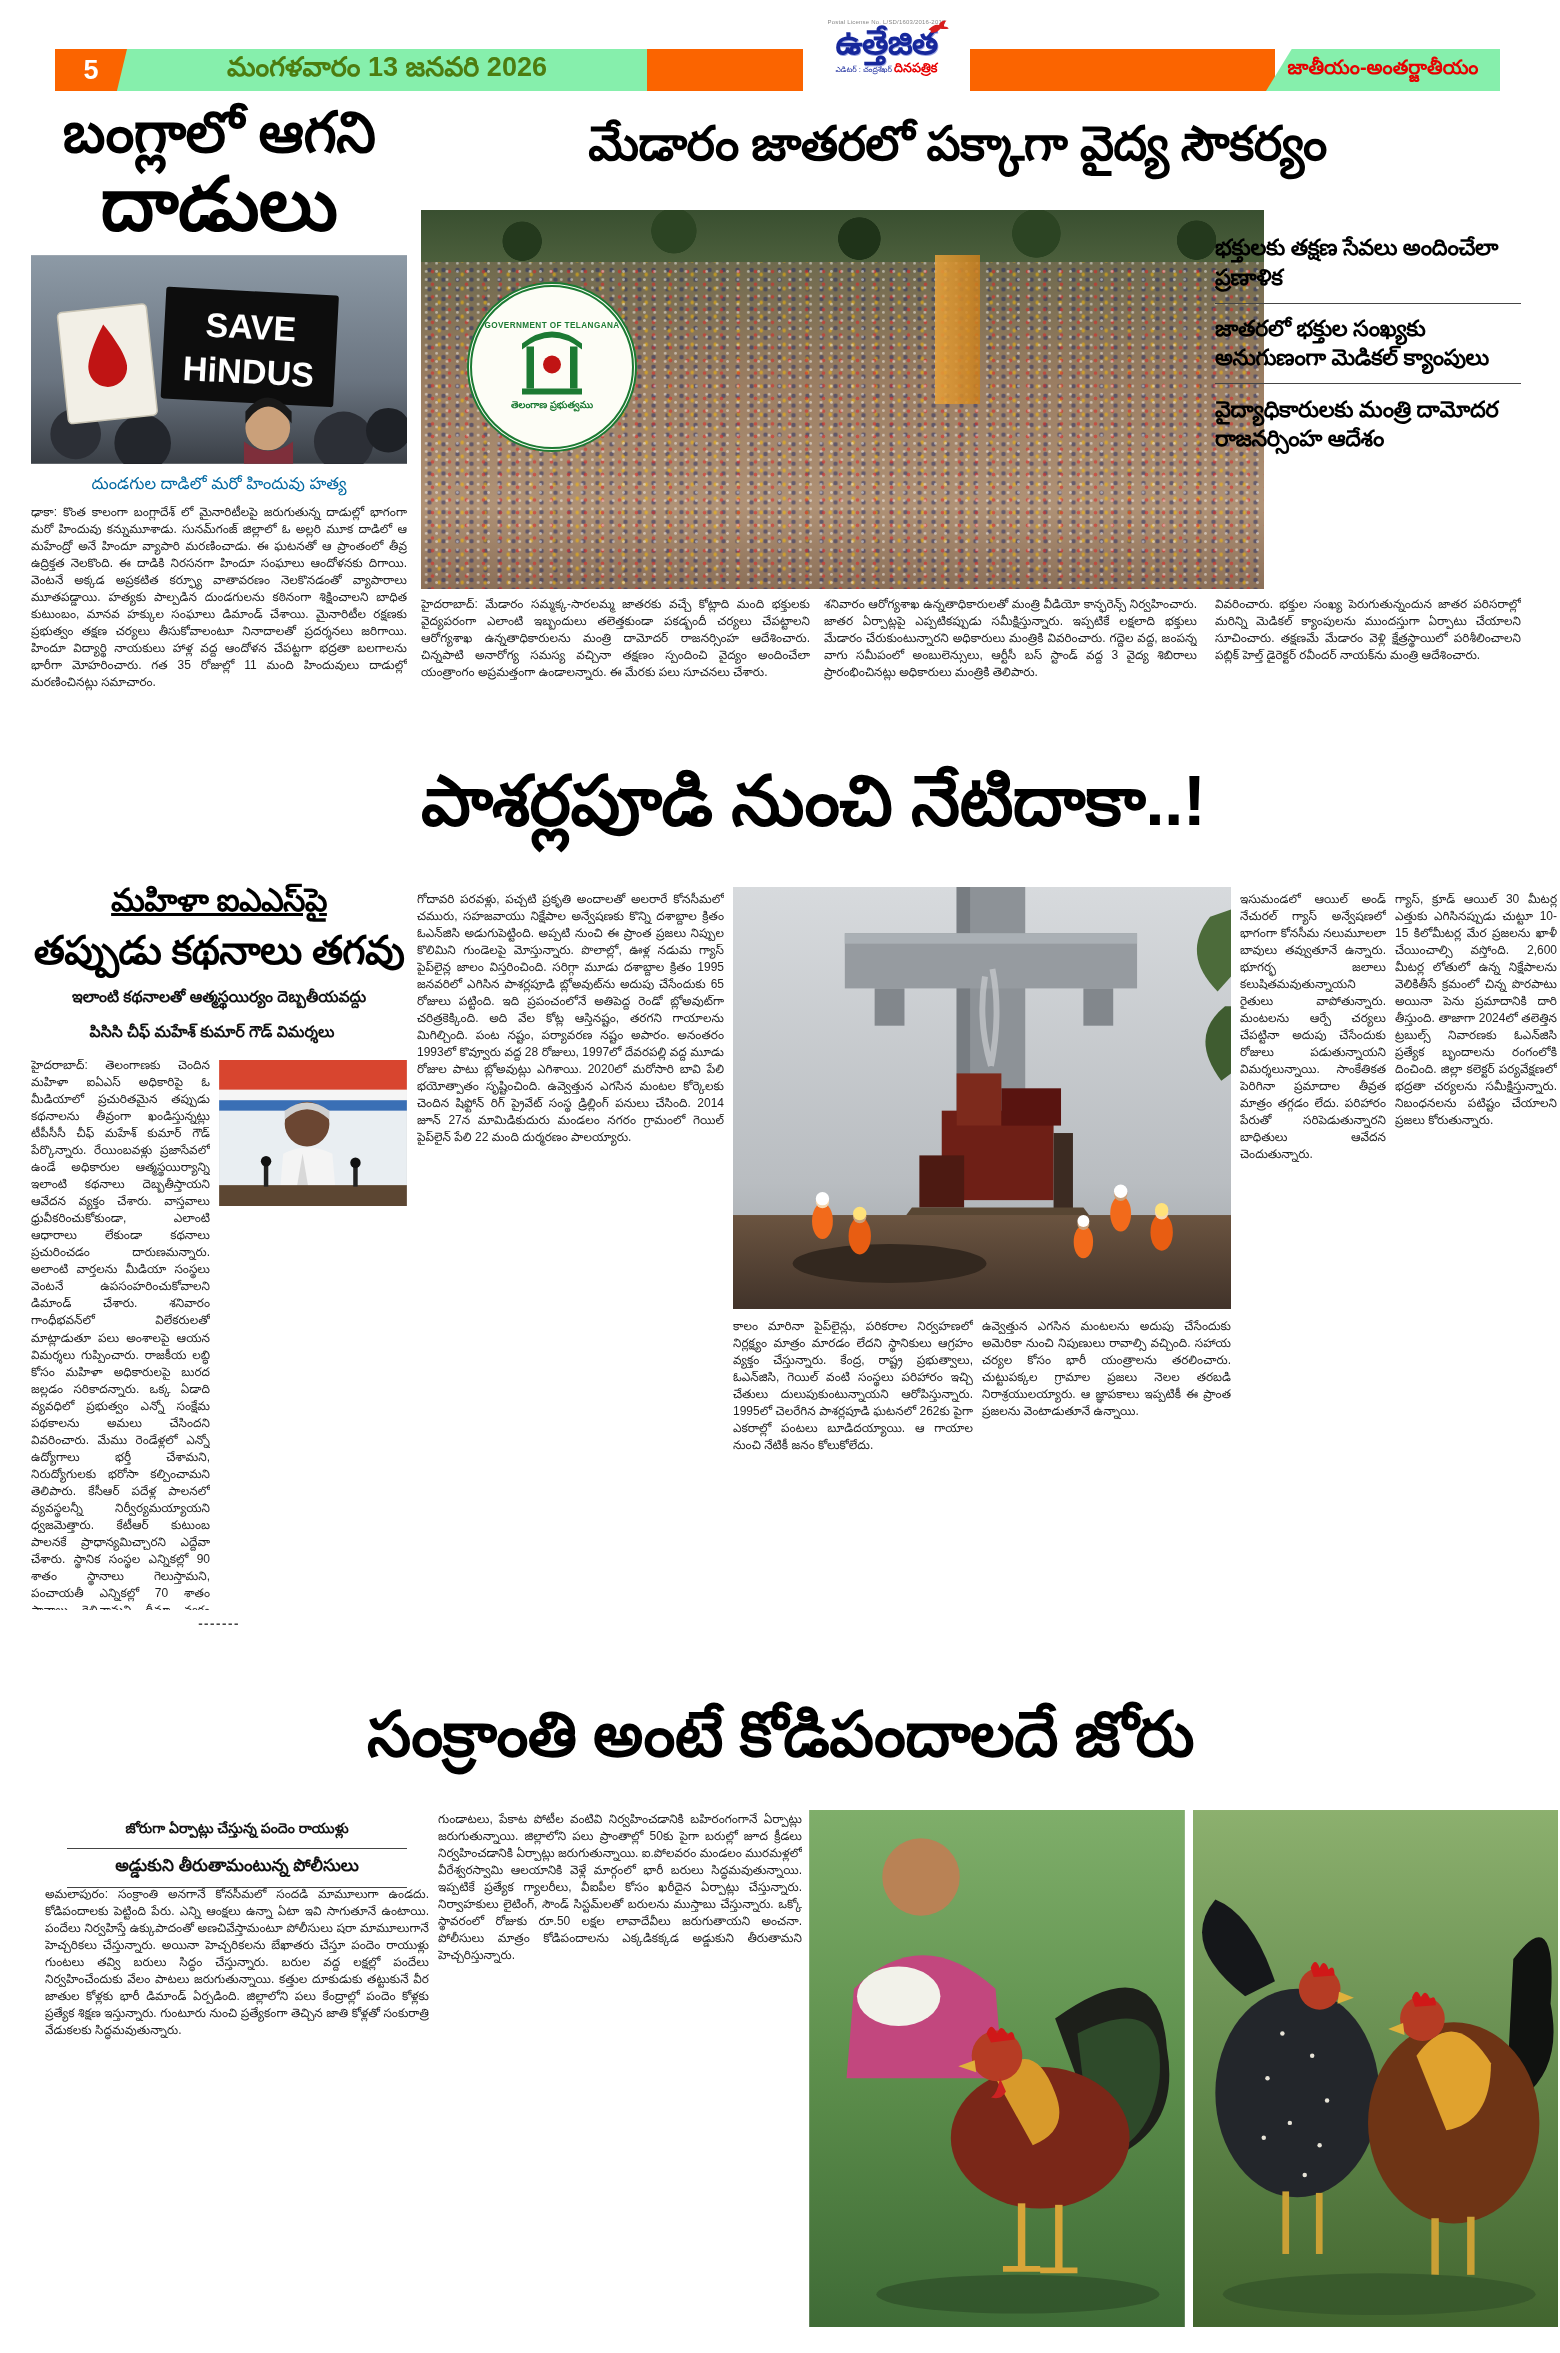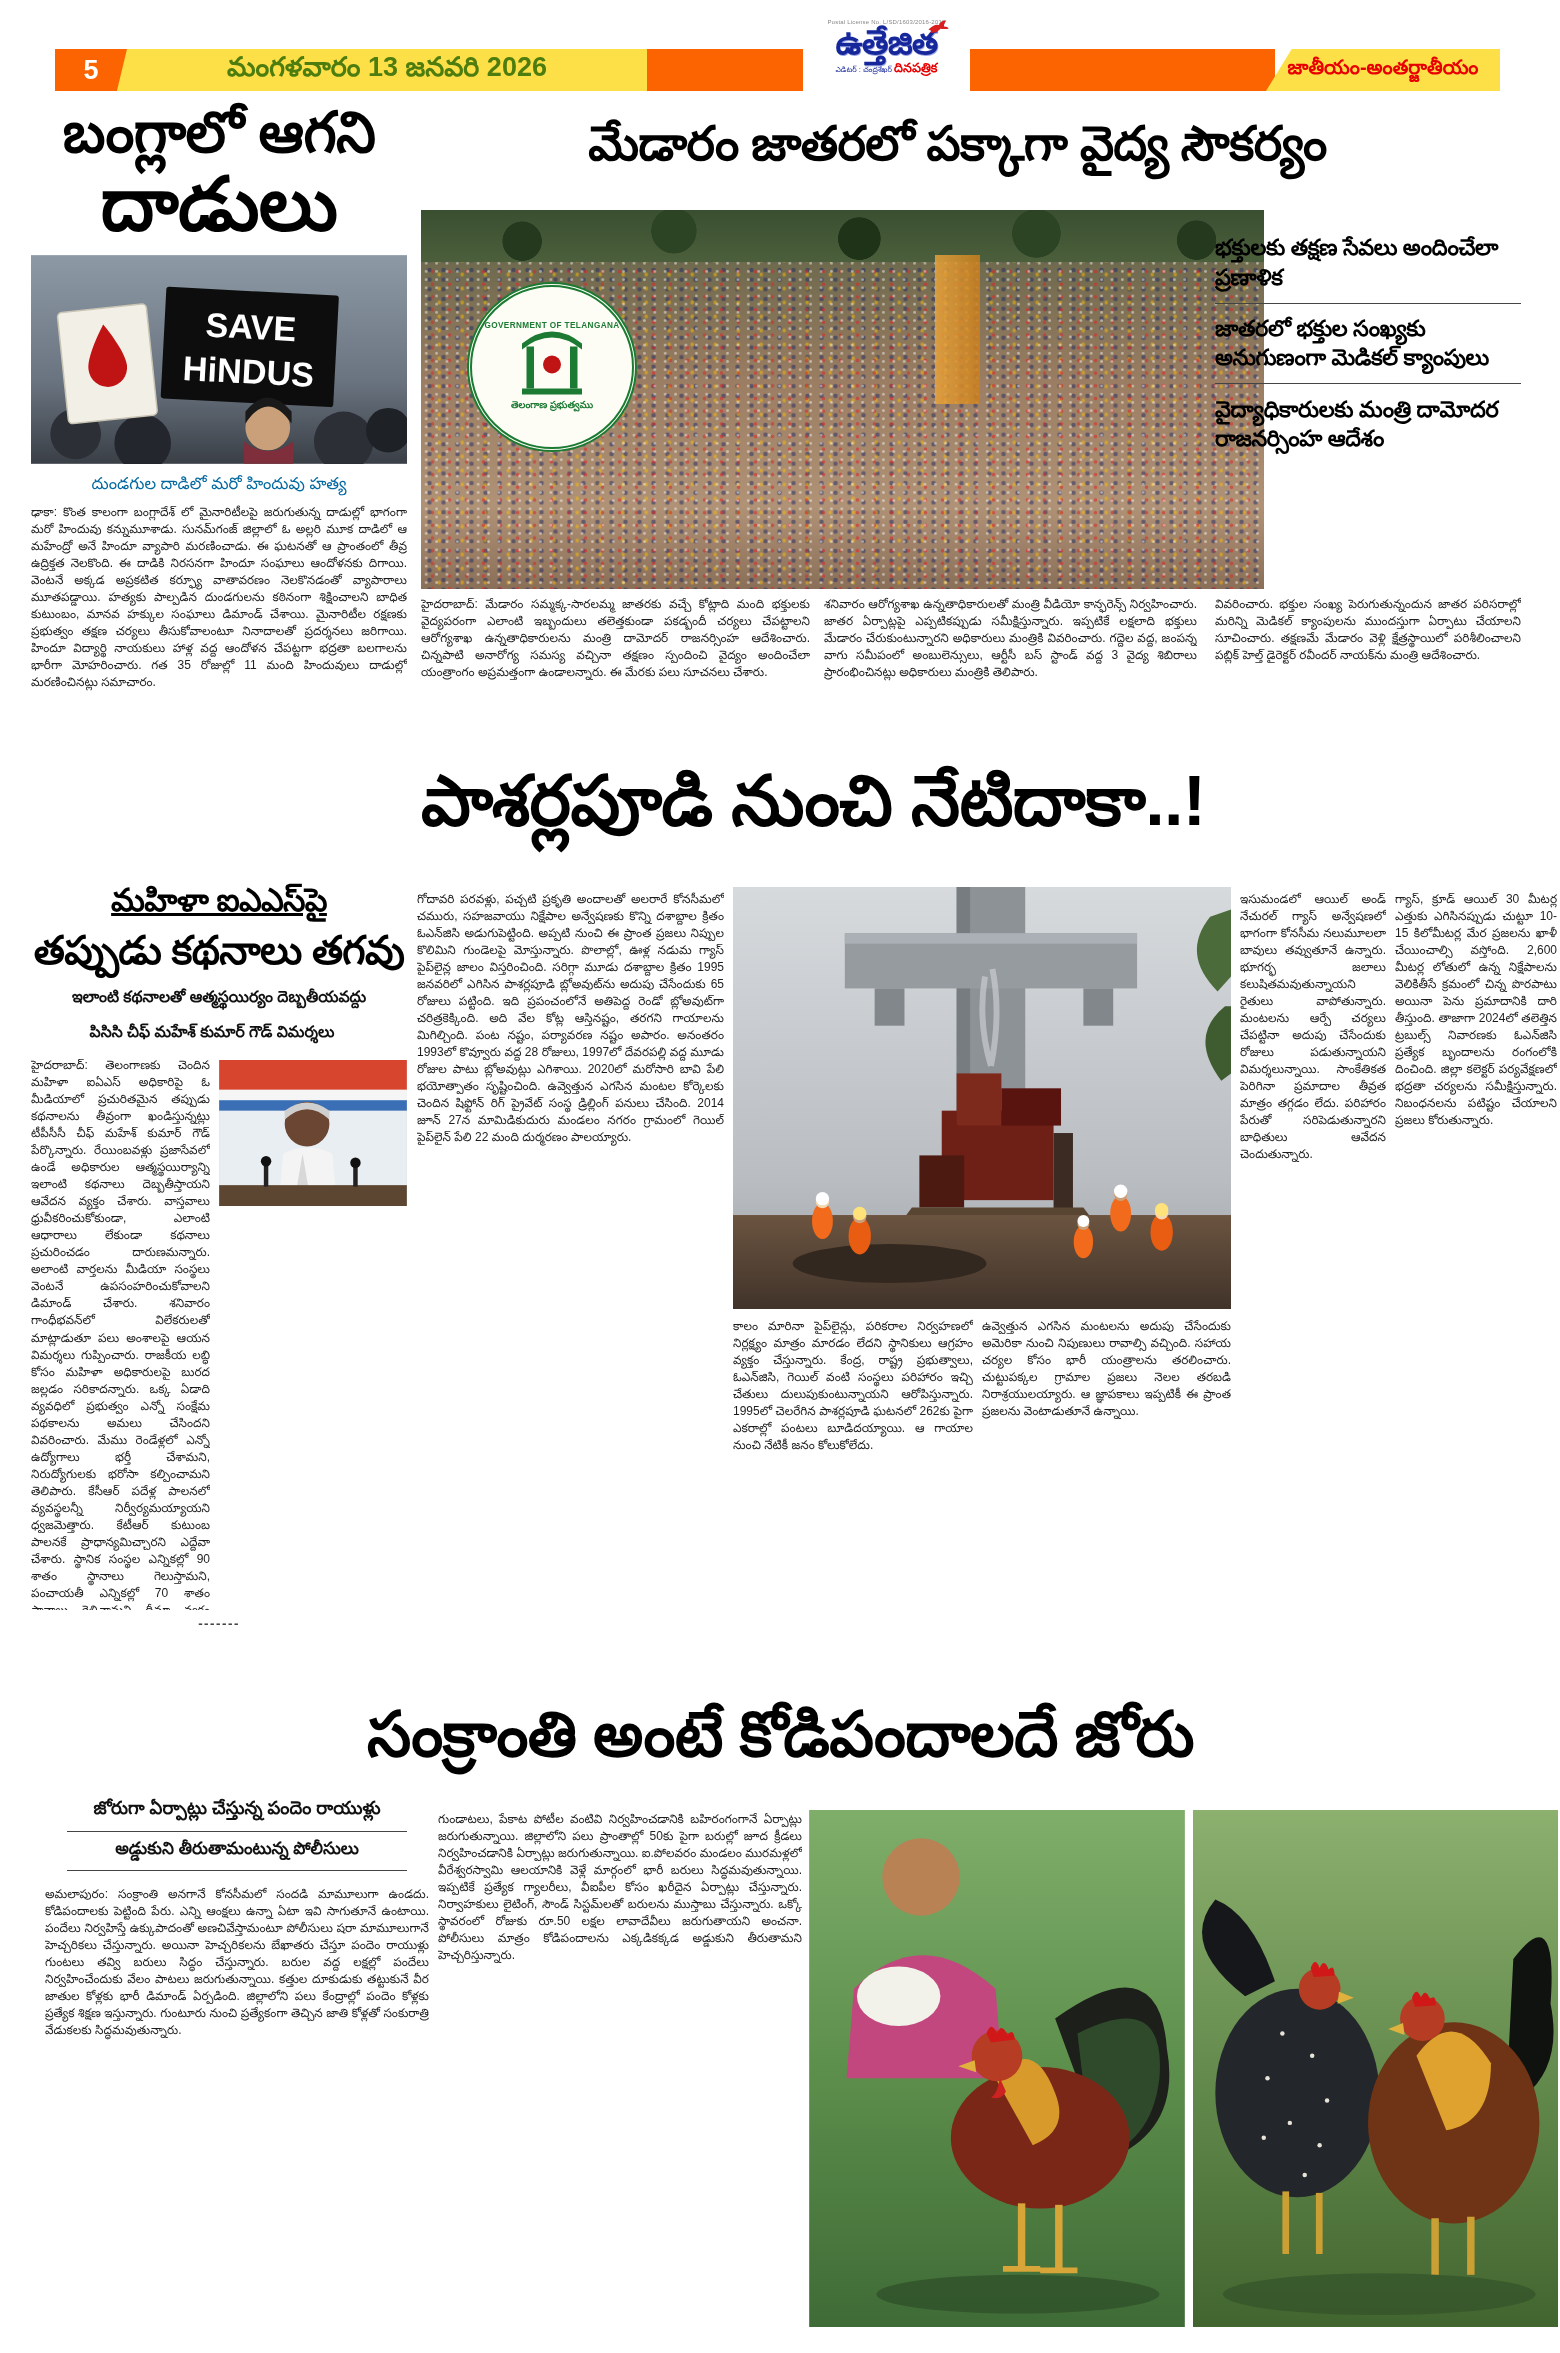--- a/index.html
+++ b/index.html
@@ -1,20 +1,20 @@
 <!DOCTYPE html>
 <html style="font-size:12px"><head>
 <meta charset="utf-8">
 <style>
   html,body{margin:0;padding:0;background:#ffffff;}
   .page{position:relative;width:1561px;height:2354px;background:#ffffff;overflow:hidden;
         font-family:"Liberation Sans","DejaVu Sans",sans-serif;color:#222;}
   .abs{position:absolute;}
   
-  .bar-yellow{background:#fde047;}
+  .bar-yellow{background:#86efac;}
   .bar-orange{background:#fb6400;}
   .num-box{background:#fb6400;color:#ffffff;font-weight:bold;font-size:27px;
            display:flex;align-items:center;justify-content:center;
            clip-path:polygon(0 0,100% 0,86% 100%,0 100%);}
   .date-bar{display:flex;align-items:center;justify-content:center;
             font-weight:bold;font-size:27px;color:#4d7c0f;}
   .section-bar{display:flex;align-items:center;justify-content:center;
                font-weight:bold;font-size:20px;color:#e80000;
                clip-path:polygon(11% 0,100% 0,100% 100%,0 100%);}
   .masthead{background:#ffffff;text-align:center;z-index:5;}
@@ -258,21 +258,21 @@
   </div>
 
   <div class="abs body-txt" style="left:733px;top:1318px;width:240px;height:332px;">కాలం మారినా పైప్‌లైన్లు, పరికరాల నిర్వహణలో నిర్లక్ష్యం మాత్రం మారడం లేదని స్థానికులు ఆగ్రహం వ్యక్తం చేస్తున్నారు. కేంద్ర, రాష్ట్ర ప్రభుత్వాలు, ఓఎన్‌జిసి, గెయిల్ వంటి సంస్థలు పరిహారం ఇచ్చి చేతులు దులుపుకుంటున్నాయని ఆరోపిస్తున్నారు. 1995లో చెలరేగిన పాశర్లపూడి ఘటనలో 262కు పైగా ఎకరాల్లో పంటలు బూడిదయ్యాయి. ఆ గాయాల నుంచి నేటికీ జనం కోలుకోలేదు.</div>
   <div class="abs body-txt" style="left:982px;top:1318px;width:249px;height:332px;">ఉవ్వెత్తున ఎగసిన మంటలను అదుపు చేసేందుకు అమెరికా నుంచి నిపుణులు రావాల్సి వచ్చింది. సహాయ చర్యల కోసం భారీ యంత్రాలను తరలించారు. చుట్టుపక్కల గ్రామాల ప్రజలు నెలల తరబడి నిరాశ్రయులయ్యారు. ఆ జ్ఞాపకాలు ఇప్పటికీ ఈ ప్రాంత ప్రజలను వెంటాడుతూనే ఉన్నాయి.</div>
   <div class="abs body-txt" style="left:1240px;top:891px;width:146px;height:760px;">ఇసుమండలో ఆయిల్ అండ్ నేచురల్ గ్యాస్ అన్వేషణలో భాగంగా కోనసీమ నలుమూలలా బావులు తవ్వుతూనే ఉన్నారు. భూగర్భ జలాలు కలుషితమవుతున్నాయని రైతులు వాపోతున్నారు. మంటలను ఆర్పే చర్యలు చేపట్టినా అదుపు చేసేందుకు రోజులు పడుతున్నాయని విమర్శలున్నాయి. సాంకేతికత పెరిగినా ప్రమాదాల తీవ్రత మాత్రం తగ్గడం లేదు. పరిహారం పేరుతో సరిపెడుతున్నారని బాధితులు ఆవేదన చెందుతున్నారు.</div>
   <div class="abs body-txt" style="left:1395px;top:891px;width:162px;height:760px;">గ్యాస్, క్రూడ్ ఆయిల్ 30 మీటర్ల ఎత్తుకు ఎగిసినప్పుడు చుట్టూ 10-15 కిలోమీటర్ల మేర ప్రజలను ఖాళీ చేయించాల్సి వస్తోంది. 2,600 మీటర్ల లోతులో ఉన్న నిక్షేపాలను వెలికితీసే క్రమంలో చిన్న పొరపాటు అయినా పెను ప్రమాదానికి దారి తీస్తుంది. తాజాగా 2024లో తలెత్తిన ట్రబుల్స్ నివారణకు ఓఎన్‌జిసి ప్రత్యేక బృందాలను రంగంలోకి దించింది. జిల్లా కలెక్టర్ పర్యవేక్షణలో భద్రతా చర్యలను సమీక్షిస్తున్నారు. నిబంధనలను పటిష్టం చేయాలని ప్రజలు కోరుతున్నారు.</div>
 
   <div class="abs hl center" style="left:45px;top:1702px;width:1471px;font-size:63px;">సంక్రాంతి అంటే కోడిపందాలదే జోరు</div>
 
   <div class="abs" style="left:45px;top:1798px;width:384px;">
-    <div class="deck" style="font-size:18px;">జోరుగా ఏర్పాట్లు చేస్తున్న పందెం రాయుళ్లు</div>
+    <div class="deck" style="font-size:14px;margin-top:22px;">జోరుగా ఏర్పాట్లు చేస్తున్న పందెం రాయుళ్లు</div>
     <div class="rule" style="margin:7.5px 22.4px;"></div>
     <div class="deck" style="font-size:17px;">అడ్డుకుని తీరుతామంటున్న పోలీసులు</div>
     <div class="rule" style="margin:7.5px 22.4px;"></div>
   </div>
 
   <div class="abs body-txt" style="left:45px;top:1886px;width:384px;height:441px;">అమలాపురం: సంక్రాంతి అనగానే కోనసీమలో సందడి మామూలుగా ఉండదు. కోడిపందాలకు పెట్టింది పేరు. ఎన్ని ఆంక్షలు ఉన్నా ఏటా ఇవి సాగుతూనే ఉంటాయి. పందేలు నిర్వహిస్తే ఉక్కుపాదంతో అణచివేస్తామంటూ పోలీసులు షరా మామూలుగానే హెచ్చరికలు చేస్తున్నారు. అయినా హెచ్చరికలను బేఖాతరు చేస్తూ పందెం రాయుళ్లు గుంటలు తవ్వి బరులు సిద్ధం చేస్తున్నారు. బరుల వద్ద లక్షల్లో పందేలు నిర్వహించేందుకు వేలం పాటలు జరుగుతున్నాయి. కత్తుల దూకుడుకు తట్టుకునే వీర జాతుల కోళ్లకు భారీ డిమాండ్ ఏర్పడింది. జిల్లాలోని పలు కేంద్రాల్లో పందెం కోళ్లకు ప్రత్యేక శిక్షణ ఇస్తున్నారు. గుంటూరు నుంచి ప్రత్యేకంగా తెచ్చిన జాతి కోళ్లతో సంకురాత్రి వేడుకలకు సిద్ధమవుతున్నారు.</div>
   <div class="abs body-txt" style="left:438px;top:1811px;width:364px;height:516px;">గుండాటలు, పేకాట పోటీల వంటివి నిర్వహించడానికి బహిరంగంగానే ఏర్పాట్లు జరుగుతున్నాయి. జిల్లాలోని పలు ప్రాంతాల్లో 50కు పైగా బరుల్లో జూద క్రీడలు నిర్వహించడానికి ఏర్పాట్లు జరుగుతున్నాయి. ఐ.పోలవరం మండలం మురమళ్లలో వీరేశ్వరస్వామి ఆలయానికి వెళ్లే మార్గంలో భారీ బరులు సిద్ధమవుతున్నాయి. ఇప్పటికే ప్రత్యేక గ్యాలరీలు, వీఐపీల కోసం ఖరీదైన ఏర్పాట్లు చేస్తున్నారు. నిర్వాహకులు లైటింగ్, సౌండ్ సిస్టమ్‌లతో బరులను ముస్తాబు చేస్తున్నారు. ఒక్కో స్థావరంలో రోజుకు రూ.50 లక్షల లావాదేవీలు జరుగుతాయని అంచనా. పోలీసులు మాత్రం కోడిపందాలను ఎక్కడికక్కడ అడ్డుకుని తీరుతామని హెచ్చరిస్తున్నారు.</div>
 
   <div class="abs photo" style="left:809px;top:1810px;width:376px;height:517px;">
     <svg width="376" height="517" viewBox="0 0 504 694">

